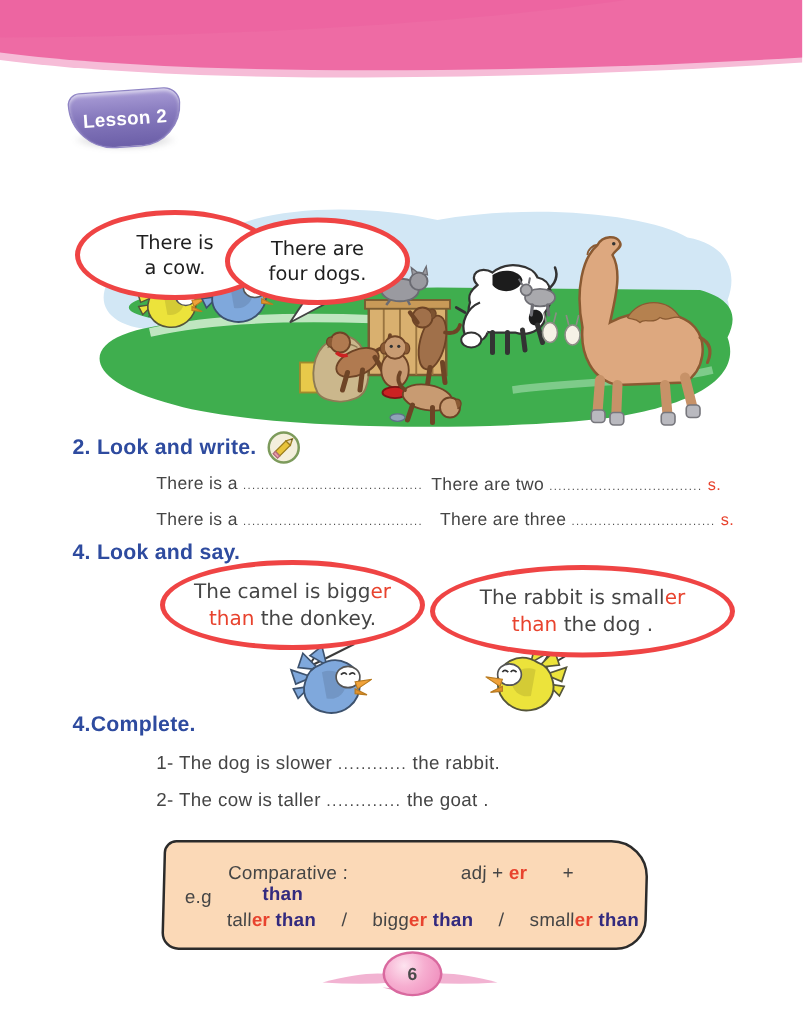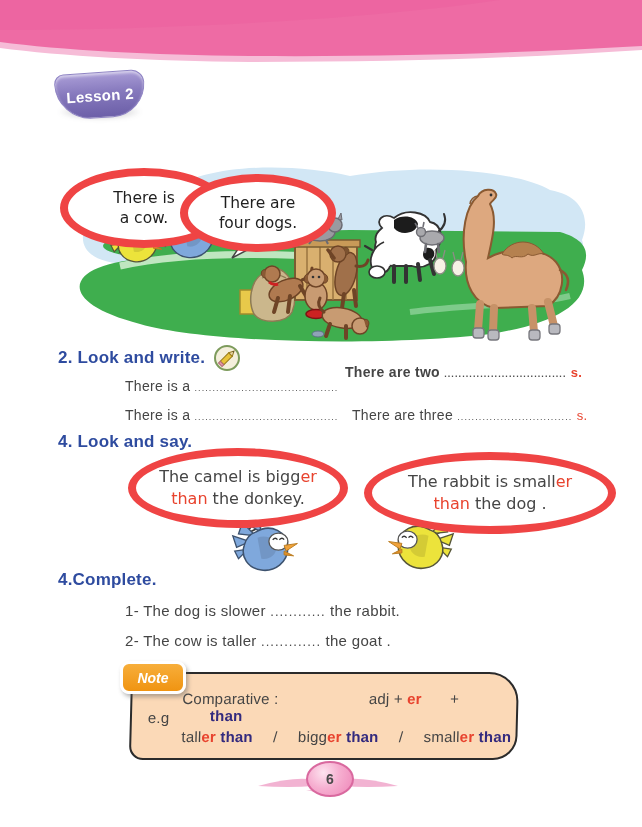--- a/index.html
+++ b/index.html
@@ -11,21 +11,21 @@
   
   .badge-shadow{left:58px;top:104px;width:84px;height:16px;border-radius:50%;
      background:radial-gradient(closest-side,rgba(60,60,70,.45),rgba(60,60,70,0));filter:blur(2px);}
   .lesson-badge{left:55px;top:72px;width:88px;height:44px;
      background:linear-gradient(180deg,#a99cd6 0%,#8679bd 45%,#6c5fa8 100%);
      border:1px solid #8f84c4;border-radius:12px 16px 42px 46px;
      transform:rotate(-4deg);display:flex;align-items:center;justify-content:center;
      box-shadow:inset 0 2px 3px rgba(255,255,255,.55);}
   .lesson-badge span{color:#fff;font-size:15px;font-weight:bold;letter-spacing:.3px;}
   
-  .bubble{background:#fff;border:8px solid #ef4444;border-radius:50%;
+  .bubble{background:#fff;border:4px solid #ef4444;border-radius:50%;
      display:flex;flex-direction:column;align-items:center;justify-content:center;
      text-align:center;font-family:"DejaVu Sans",sans-serif;color:#1f1f1f;z-index:3;}
   .bubble.small{font-size:15.5px;line-height:1.3;}
   .bubble.big{font-size:16px;line-height:1.35;}
   .red{color:#e8432e;}
   .navy{color:#332a7e;font-weight:bold;}
   .dark{color:#454545;}
   
   .wrow{font-size:14px;color:#454545;letter-spacing:.3px;text-align:center;}
   .dots{color:#4a4a4a;font-size:9px;letter-spacing:1.1px;}
@@ -215,21 +215,21 @@
         <path d="M22.4,13.2 L24,14 L22.4,14.8 Z" fill="#444"></path>
         <rect x="4.5" y="11.5" width="2.5" height="5" fill="#e89aa8" stroke="#b06a78" stroke-width="1"></rect>
       </g>
     </svg>
   </div>
 
   <div class="abs wrow" style="left:125px;top:378px;">
     <span>There is a</span>
     <span class="dots">........................................</span>
   </div>
-  <div class="abs wrow" style="left:345px;top:364px;font-weight:bold;">
+  <div class="abs wrow" style="left:345px;top:379px;">
     <span>There are two</span>
     <span class="dots">..................................</span>
     <span class="sfx">s.</span>
   </div>
   <div class="abs wrow" style="left:125px;top:407px;">
     <span>There is a</span>
     <span class="dots">........................................</span>
   </div>
   <div class="abs wrow" style="left:352px;top:407px;">
     <span>There are three</span>
@@ -238,21 +238,21 @@
   </div>
 
   <div class="abs h" style="left:58px;top:432px;">
     <span>4. Look and say.</span>
   </div>
 
   <div class="bubble big abs" style="left:128px;top:448px;width:204px;height:64px;">
     <span><span class="dark">The camel is bigg</span><span class="red">er</span></span>
     <span><span class="red">than</span><span class="dark"> the donkey.</span></span>
   </div>
-  <div class="bubble big abs" style="left:364px;top:452px;width:236px;height:66px;">
+  <div class="bubble big abs" style="left:344px;top:452px;width:236px;height:66px;">
     <span><span class="dark">The rabbit is small</span><span class="red">er</span></span>
     <span><span class="red">than</span><span class="dark"> the dog .</span></span>
   </div>
 
   <svg class="abs" style="left:236px;top:506px;" width="56" height="30" viewBox="0 0 56 30">
     <path d="M28,2 L10,28 L46,10 Z" fill="#fff" stroke="#3b3b3b" stroke-width="1.6"></path>
   </svg>
   <svg class="abs" style="left:416px;top:510px;" width="56" height="30" viewBox="0 0 56 30">
     <path d="M30,2 L14,28 L48,8 Z" fill="#fff" stroke="#3b3b3b" stroke-width="1.6"></path>
   </svg>
@@ -301,23 +301,20 @@
     </div>
     <div class="abs ntext dark" style="left:16px;top:35px;">e.g</div>
     <div class="abs ntext" style="left:50px;top:54px;">
       <span><span class="dark">tall</span><span class="red" style="font-weight:bold;">er</span><span class="navy"> than</span></span>
       <span class="dark" style="margin:0 16px;">/</span>
       <span><span class="dark">bigg</span><span class="red" style="font-weight:bold;">er</span><span class="navy"> than</span></span>
       <span class="dark" style="margin:0 16px;">/</span>
       <span><span class="dark">small</span><span class="red" style="font-weight:bold;">er</span><span class="navy"> than</span></span>
     </div>
   </div>
-  <div class="abs note-badge">
-    <span>Note</span>
-  </div>
 
   <svg class="abs" style="left:256px;top:770px;" width="144" height="26" viewBox="0 0 144 26">
     <path d="M2,16 Q40,6 58,10 L58,16 Q34,18 2,16 Z" fill="#f2b3d2"></path>
     <path d="M142,16 Q104,6 86,10 L86,16 Q110,18 142,16 Z" fill="#f2b3d2"></path>
     <path d="M50,20 Q72,26 94,20 Q72,22 50,20 Z" fill="#e89cc2"></path>
   </svg>
   <div class="abs page-oval">
     <span>6</span>
   </div>
 

